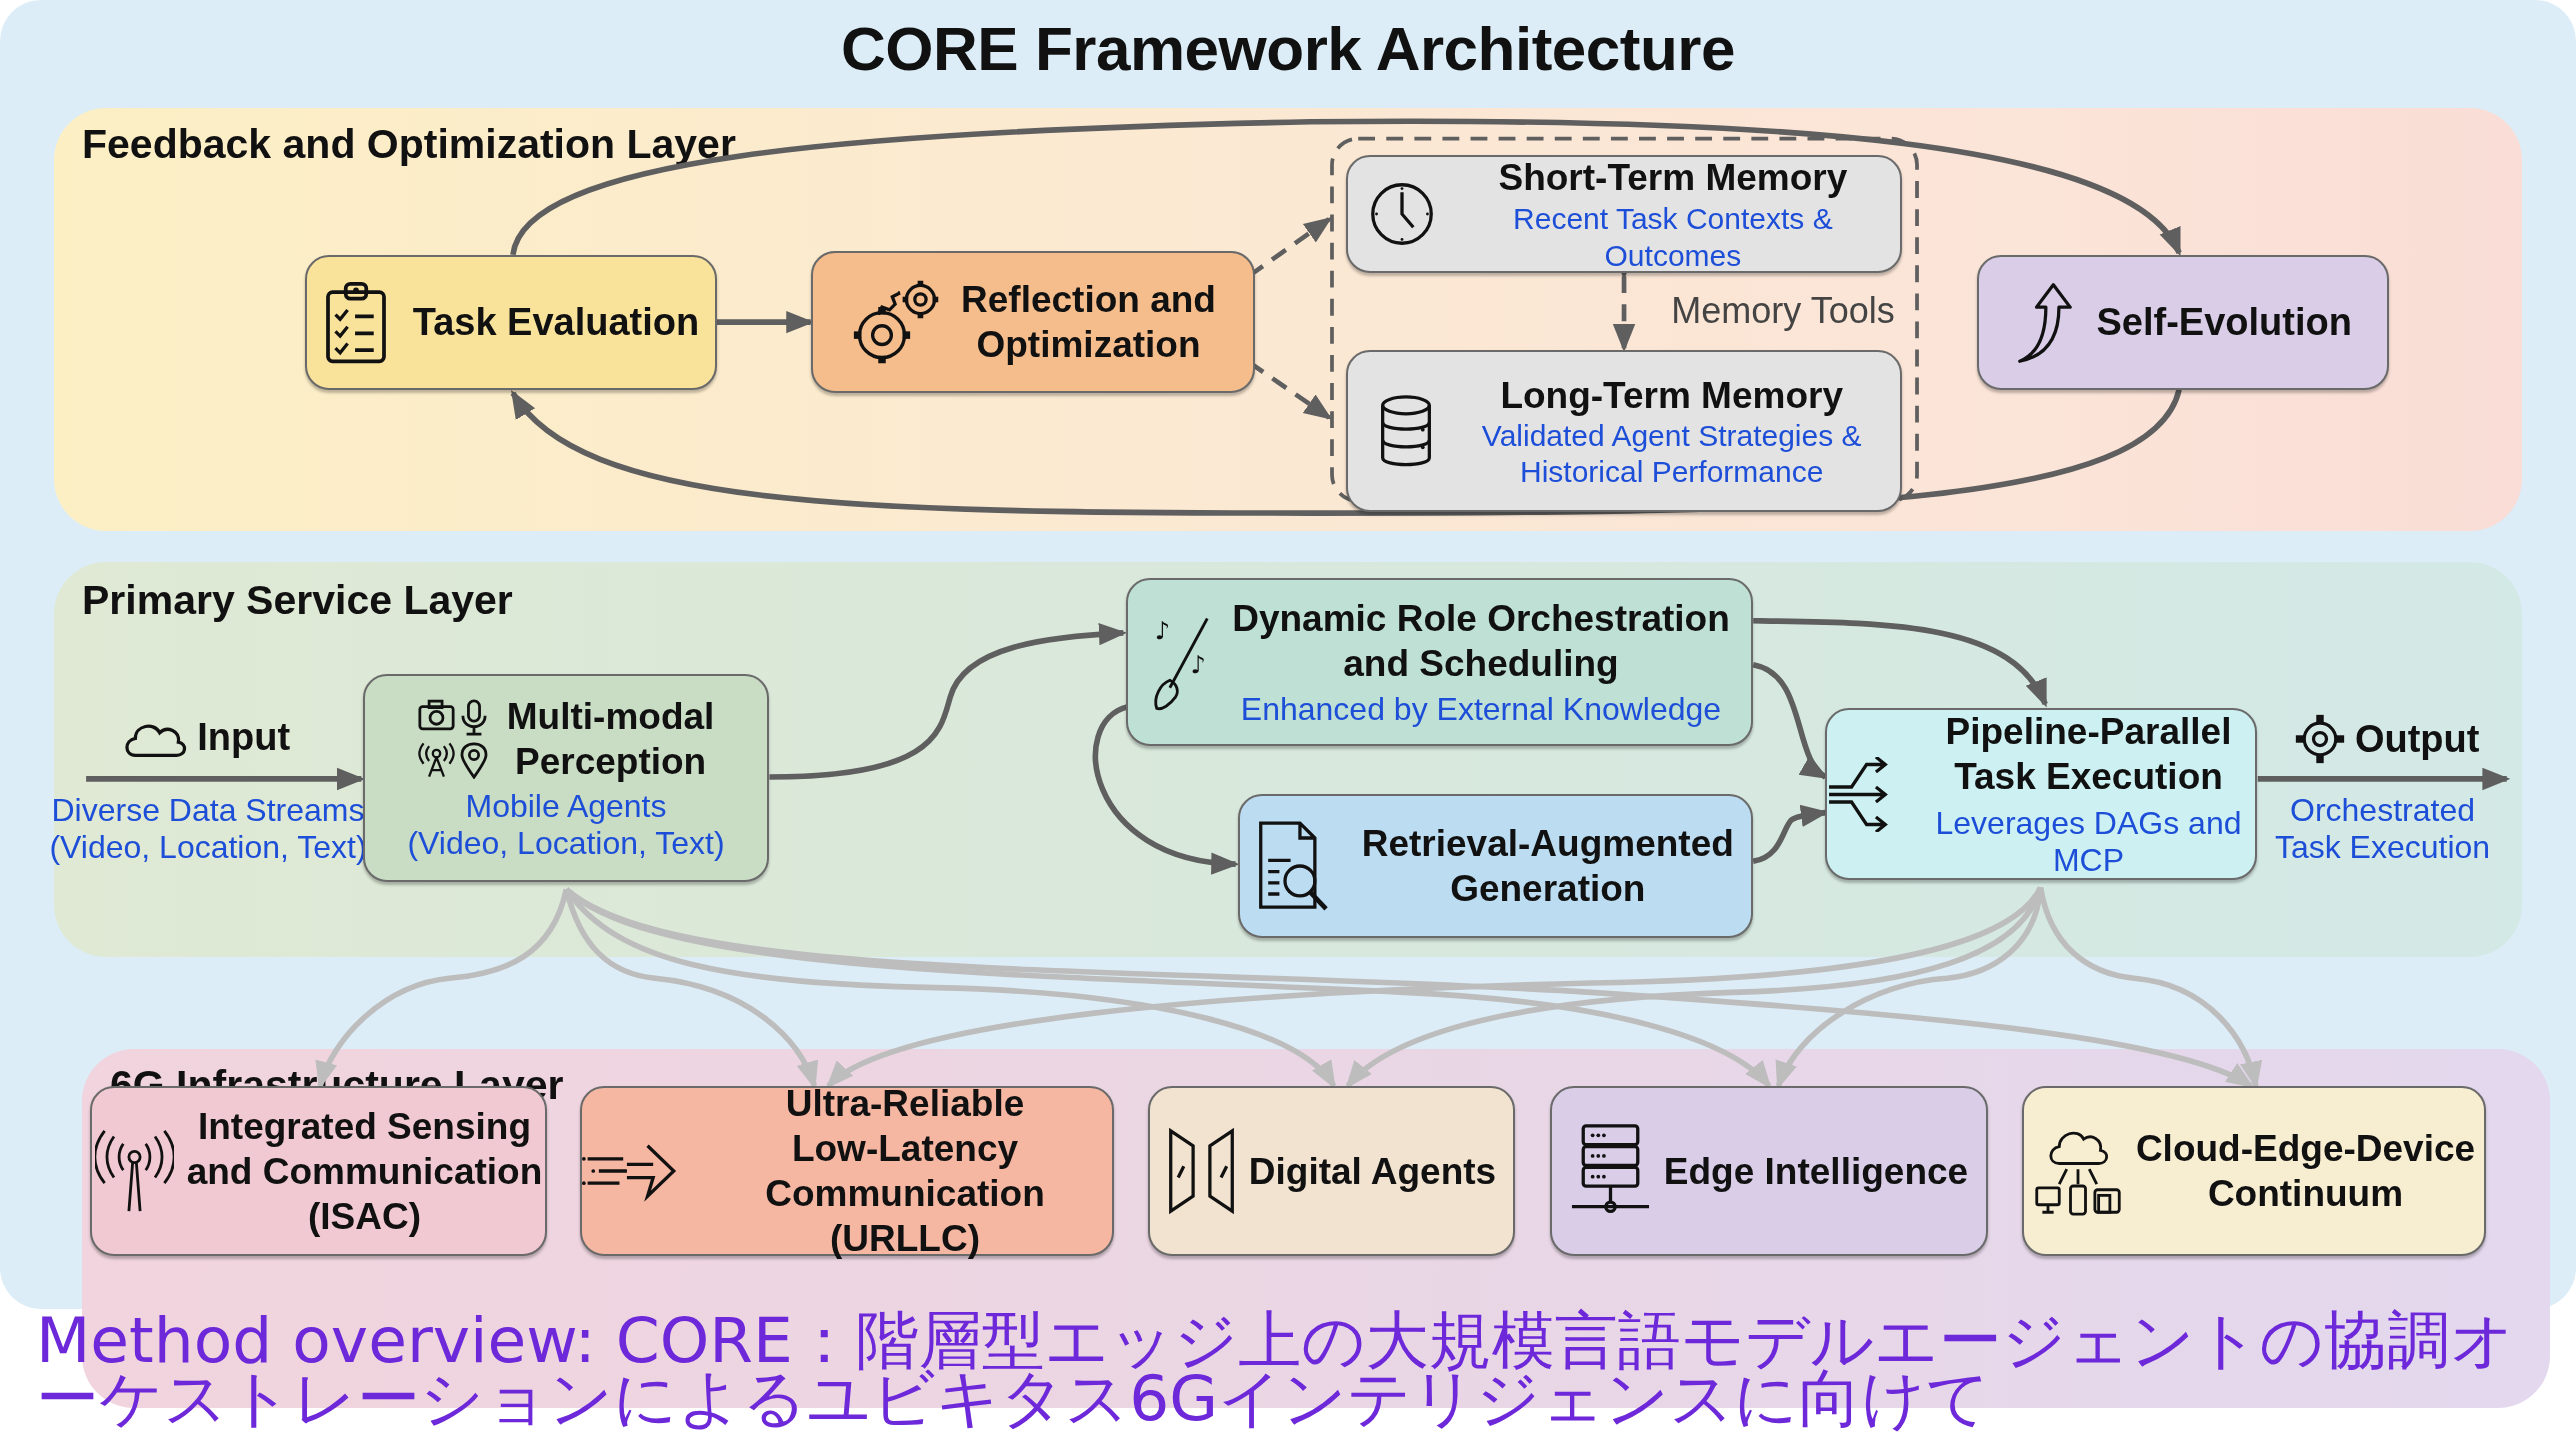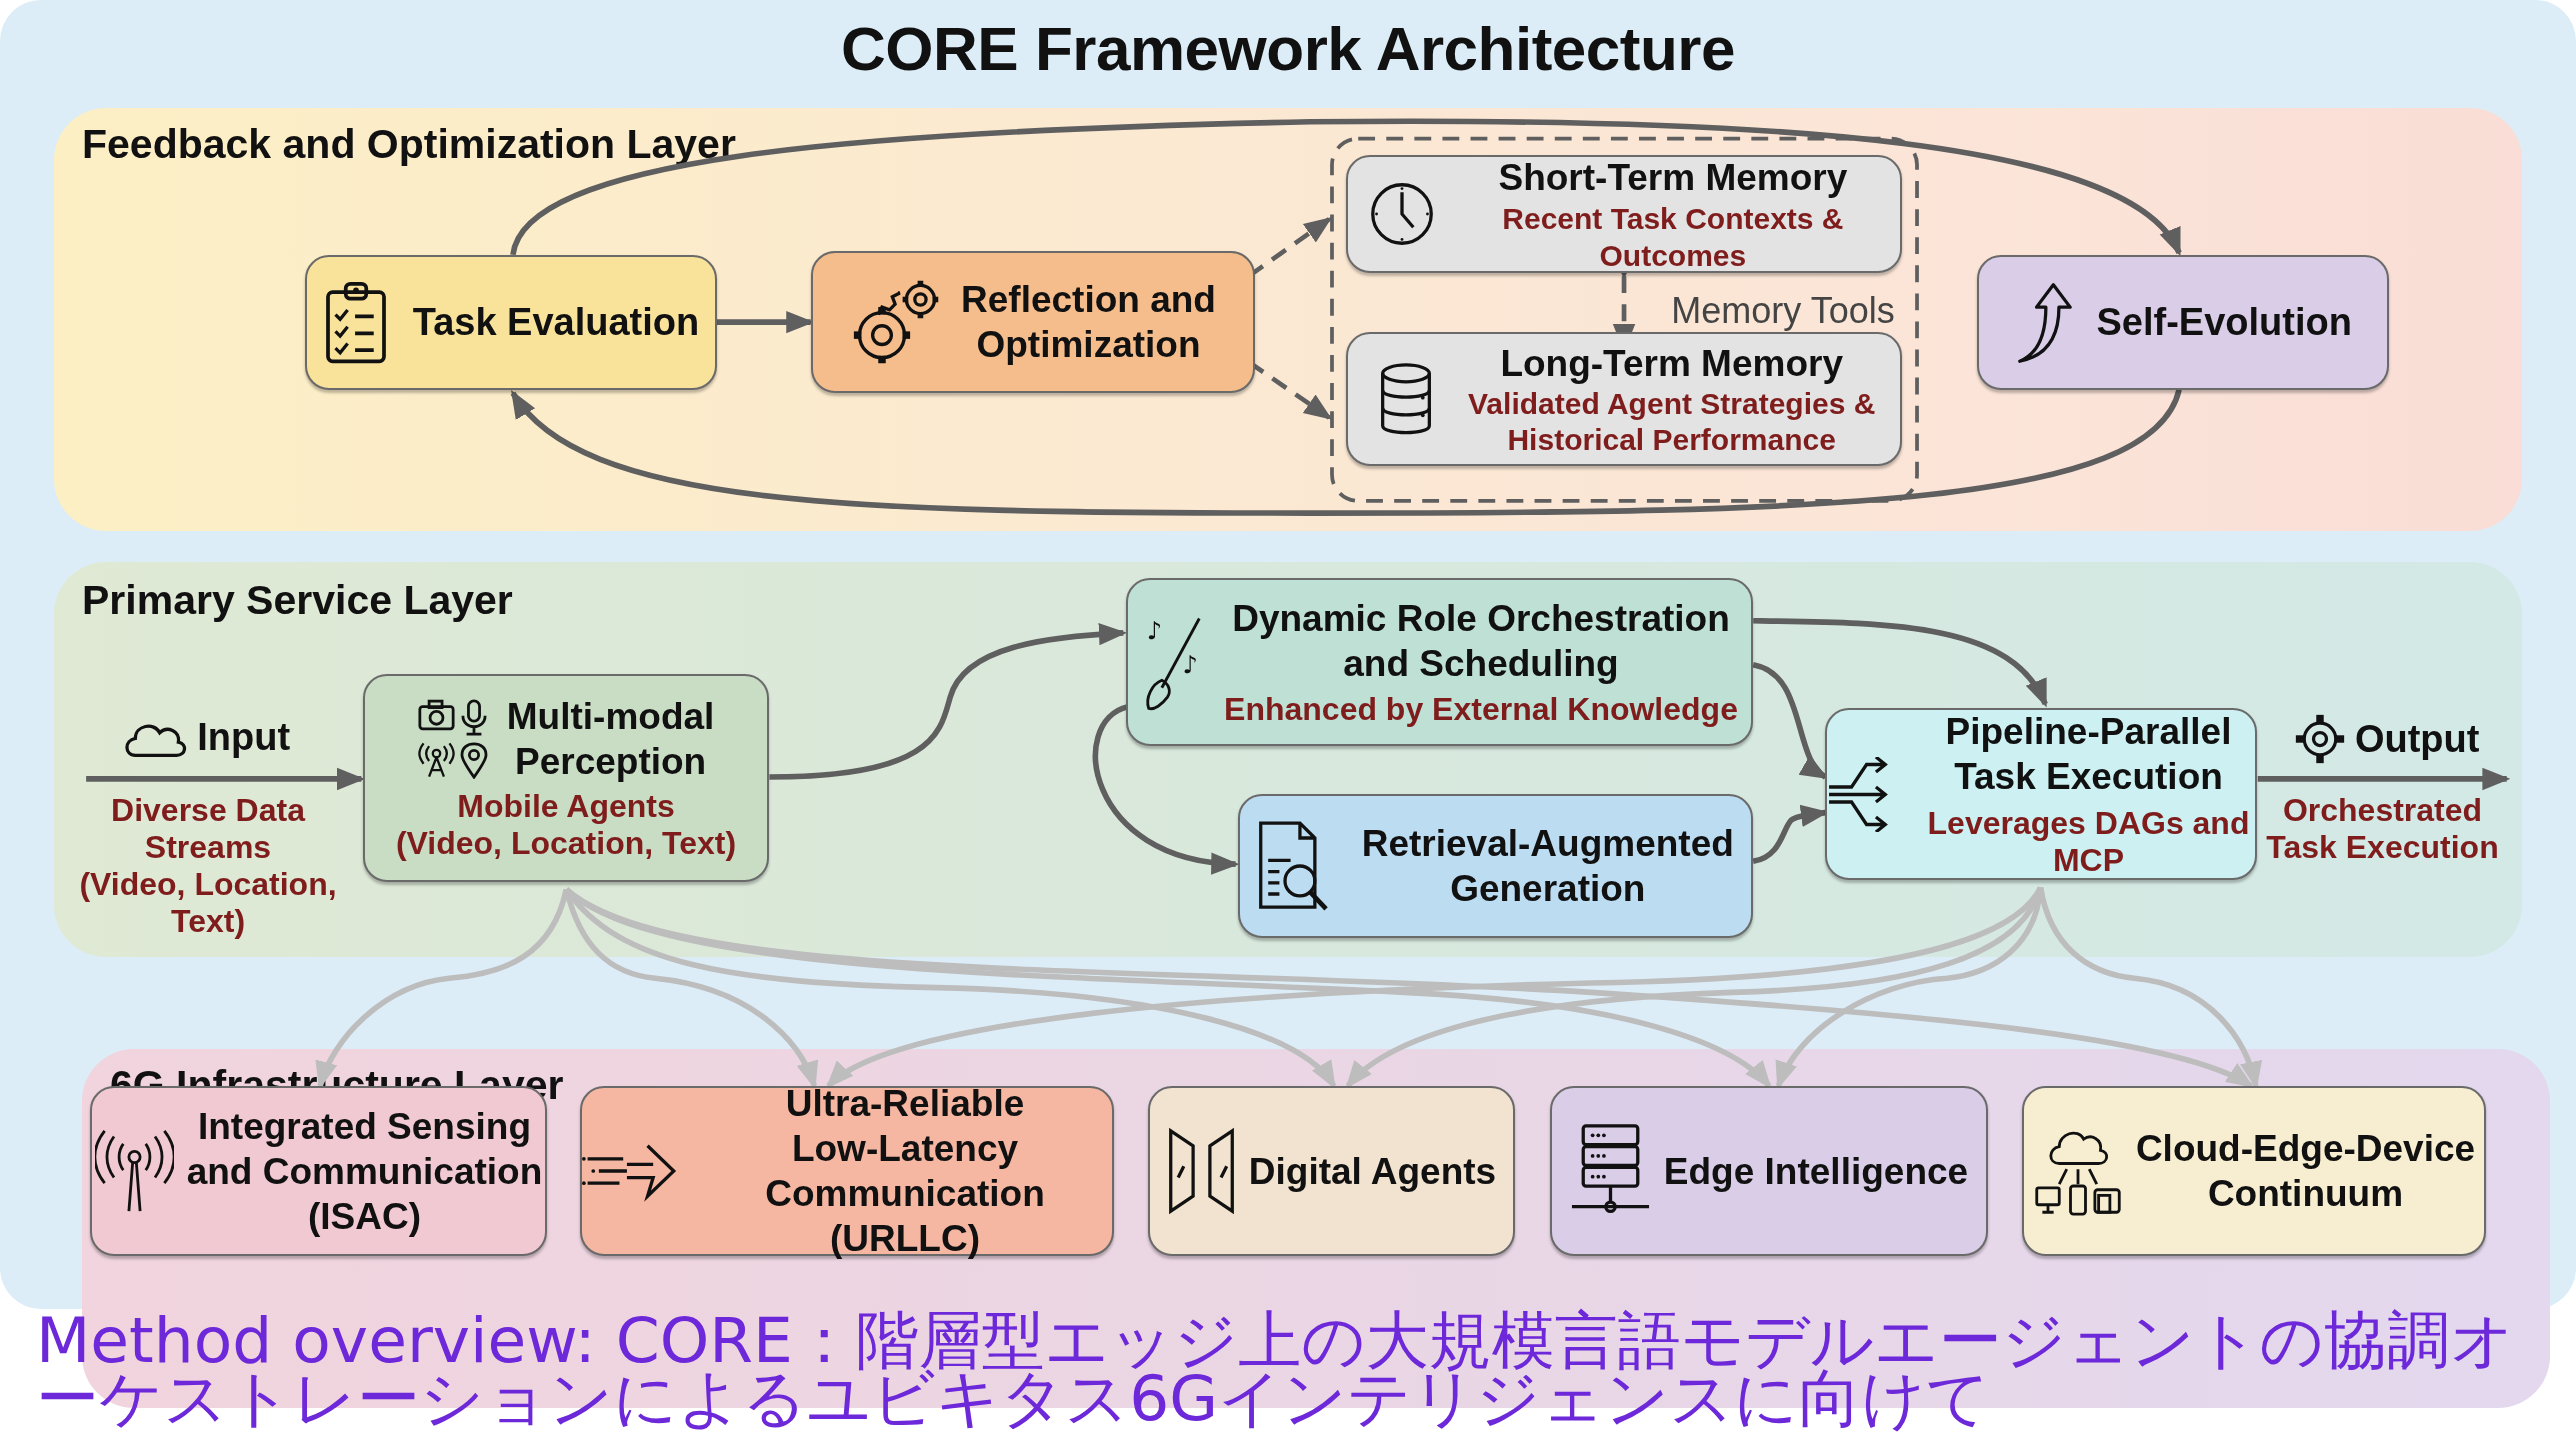--- a/index.html
+++ b/index.html
@@ -15,21 +15,21 @@
   .layer-primary { top:562px; height:395px;
      background:linear-gradient(90deg,#dfe9d4 0%,#d8e8dc 50%,#d3e9e6 100%); }
   .layer-infra { top:1049px; height:359px;
      background:linear-gradient(90deg,#f1d4dd 0%,#ead6e4 50%,#e3d8ee 100%);margin-left:28px; }
   .layer-label { position:absolute; left:28px; font-size:41px; font-weight:bold; }
   .box { position:absolute; border:2.8px solid #6a6a6a; border-radius:24px;
          box-shadow:0 2.8px 2.8px rgba(0,0,0,0.25); display:flex; align-items:center;
          justify-content:center; box-sizing:border-box; }
   .box .txt { text-align:center; }
   .h { font-size:37px; font-weight:bold; line-height:45px; }
-  .s { font-size:32px; line-height:37px; color:#7f1d1d;font-weight:bold; }
+  .s { font-size:32px; line-height:37px; color:#1d4ed8; }
   .icon { flex:0 0 auto; }
   .free-text { position:absolute; text-align:center; }
   svg.wires { position:absolute; left:0; top:0; width:2576px; height:1438px; pointer-events:none; }
   .caption { position:absolute; left:36px; top:1312px; width:2527px; font-size:63px; line-height:58px;
              color:#6d28d9; font-family:"DejaVu Sans", sans-serif; }
 </style>
 </head>
 <body>
 
 <div class="outer"></div>
@@ -144,21 +144,21 @@
       <circle cx="8" cy="35" r="1.5" fill="#111"></circle>
   </svg>
   <div class="txt" style="flex:1;">
     <div class="h">Short-Term Memory</div>
     <div class="s" style="font-size:30px;">Recent Task Contexts &amp; Outcomes</div>
   </div>
 </div>
 
 <div class="free-text" style="left:1666px;top:290px;width:234px;font-size:36px;color:#444;">Memory Tools</div>
 
-<div class="box" style="left:1346px;top:332px;width:556px;height:134px;background:#e3e3e3;justify-content:flex-start;padding-left:30px;">
+<div class="box" style="left:1346px;top:350px;width:556px;height:162px;background:#e3e3e3;justify-content:flex-start;padding-left:30px;">
   <svg class="icon" width="56" height="75" viewBox="0 0 60 80" style="margin-right:9.4px;">
     <g fill="none" stroke="#111" stroke-width="3.5">
       <ellipse cx="30" cy="12" rx="25" ry="9"></ellipse>
       <path d="M5,12 V68 C5,78 55,78 55,68 V12"></path>
       <path d="M5,30 C5,40 55,40 55,30 M5,49 C5,59 55,59 55,49"></path>
     </g>
     <circle cx="48" cy="38" r="2" fill="#111"></circle>
       <circle cx="48" cy="57" r="2" fill="#111"></circle>
   </svg>
   <div class="txt" style="flex:1;">

